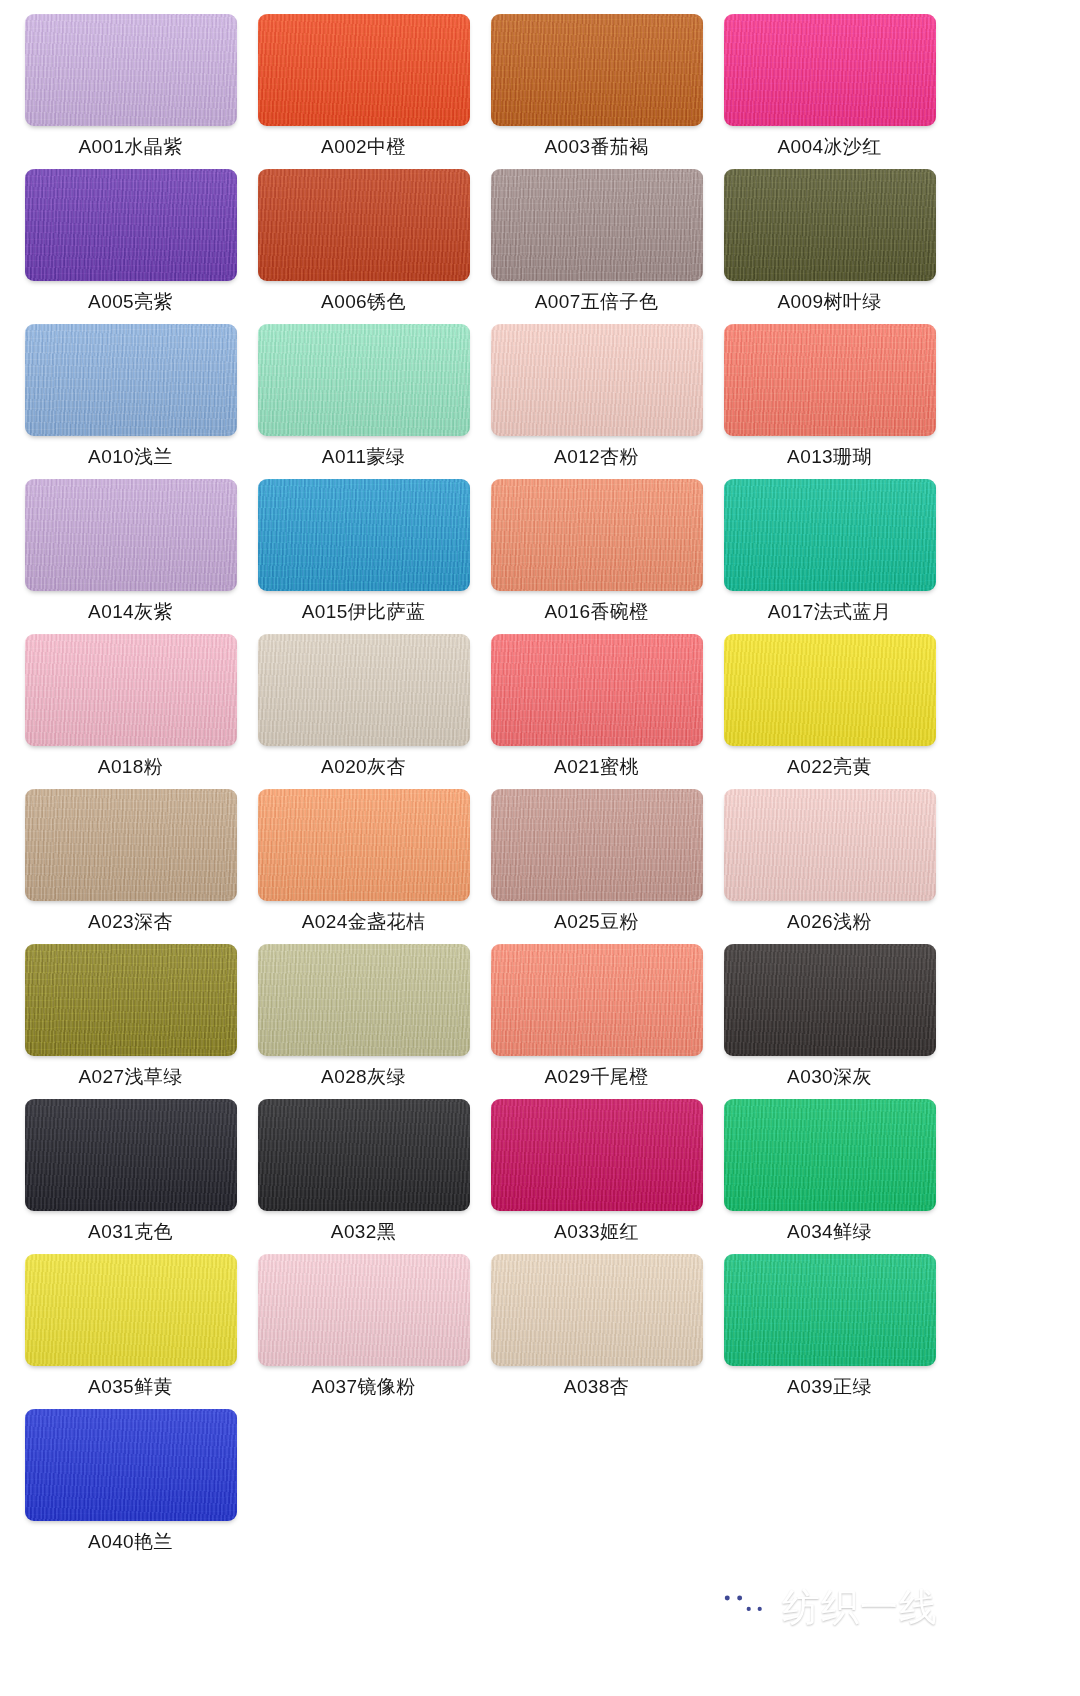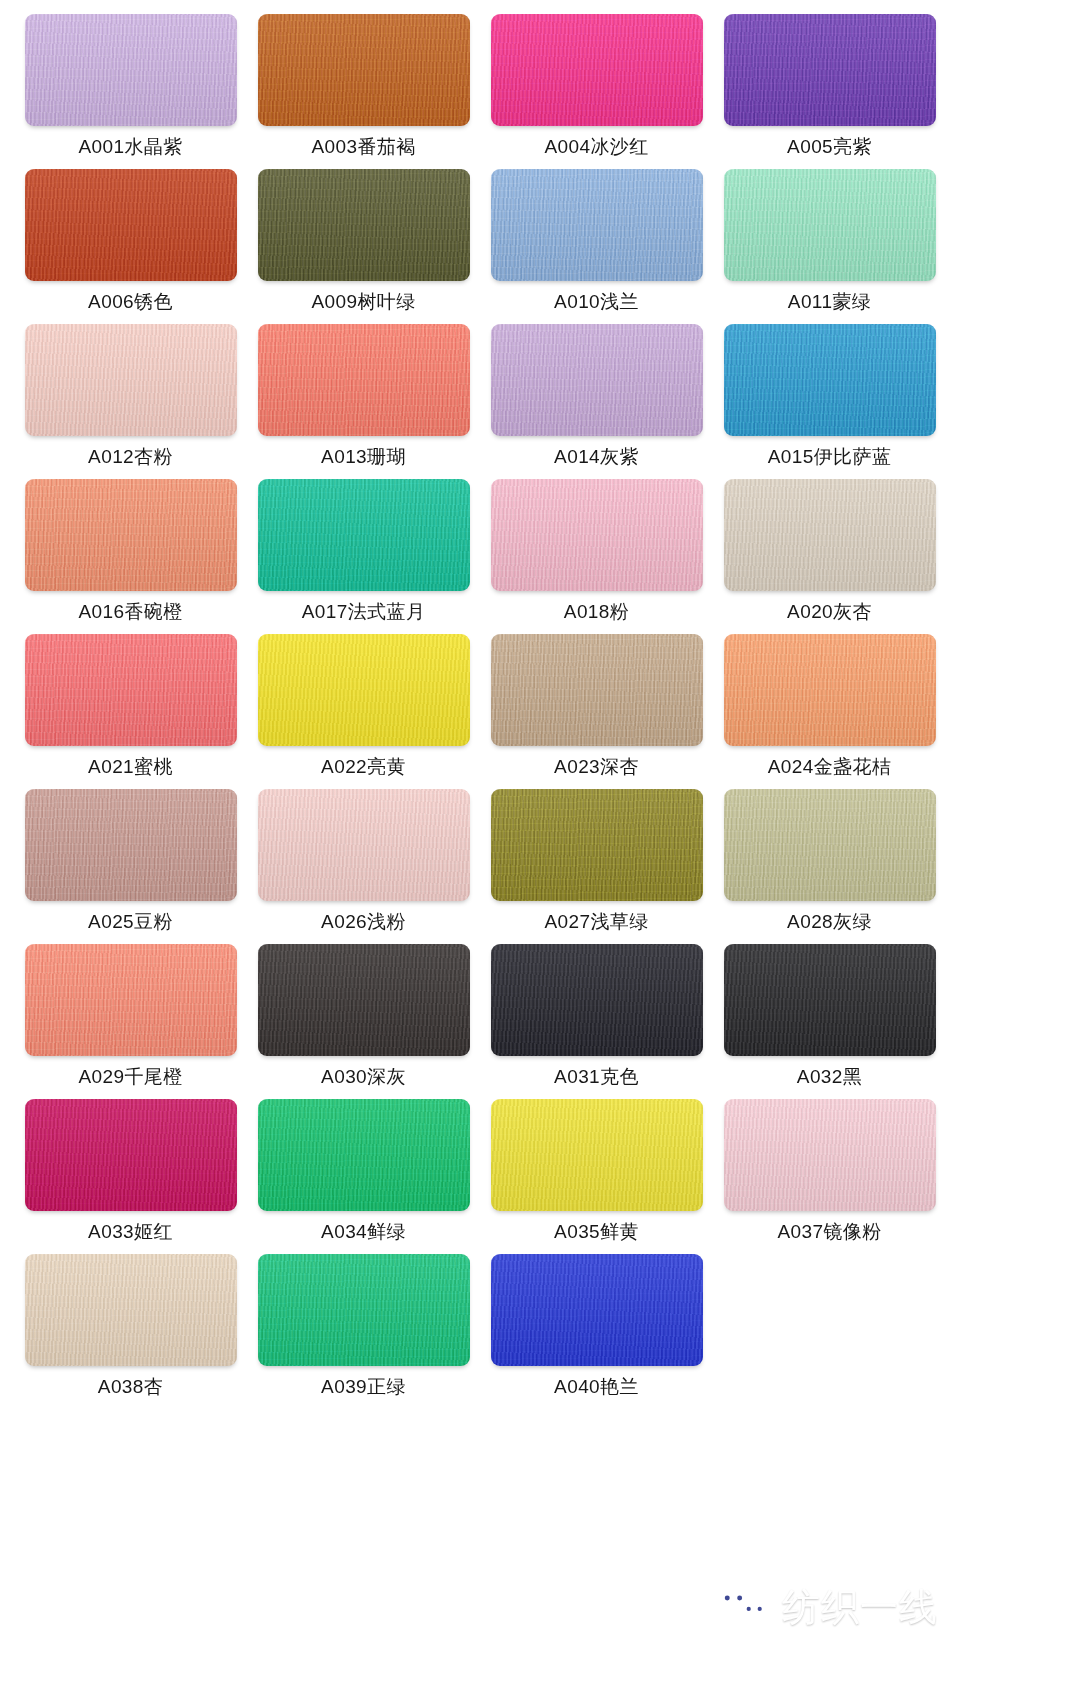--- a/index.html
+++ b/index.html
@@ -98,34 +98,42 @@
 </head>
 <body>
 
 <div id="chart">
   <div class="grid">
       <div class="cell">
         <div class="swatch" style="background-color: rgb(205, 178, 227);"></div>
         <div class="label">A001水晶紫</div>
       </div>
       <div class="cell">
+        <div class="swatch" style="background-color: rgb(242, 74, 34);"></div>
+        <div class="label">A002中橙</div>
+      </div>
+      <div class="cell">
         <div class="swatch" style="background-color: rgb(192, 96, 31);"></div>
         <div class="label">A003番茄褐</div>
       </div>
       <div class="cell">
         <div class="swatch" style="background-color: rgb(249, 49, 139);"></div>
         <div class="label">A004冰沙红</div>
       </div>
       <div class="cell">
         <div class="swatch" style="background-color: rgb(108, 60, 180);"></div>
         <div class="label">A005亮紫</div>
       </div>
       <div class="cell">
         <div class="swatch" style="background-color: rgb(194, 64, 31);"></div>
         <div class="label">A006锈色</div>
+      </div>
+      <div class="cell">
+        <div class="swatch" style="background-color: rgb(163, 142, 140);"></div>
+        <div class="label">A007五倍子色</div>
       </div>
       <div class="cell">
         <div class="swatch" style="background-color: rgb(86, 88, 47);"></div>
         <div class="label">A009树叶绿</div>
       </div>
       <div class="cell">
         <div class="swatch" style="background-color: rgb(140, 178, 224);"></div>
         <div class="label">A010浅兰</div>
       </div>
       <div class="cell">

